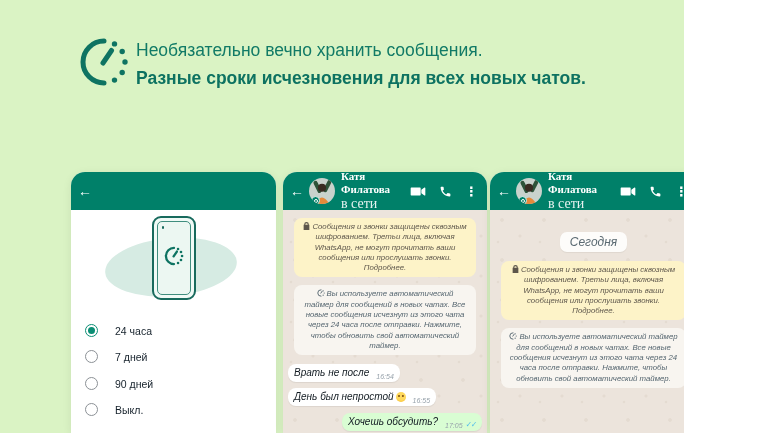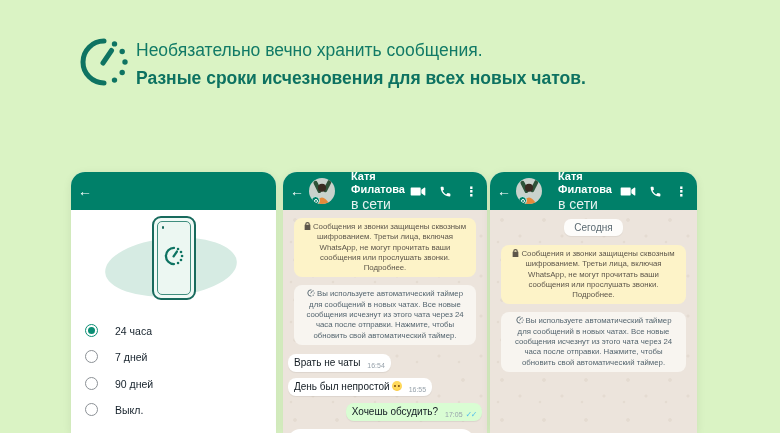--- a/index.html
+++ b/index.html
@@ -1,18 +1,18 @@
 <!DOCTYPE html>
 <html><head>
 <meta charset="utf-8">
 <style>
   * { box-sizing: border-box; margin: 0; padding: 0; }
   html,body { width:780px; height:433px; }
   body { font-family: "Liberation Sans", "DejaVu Sans", sans-serif; }
-  #page { position:relative; width:780px; height:433px; background:#daf3c4; overflow:hidden; }
+  #page { position:relative; width:684px; height:433px; background:#daf3c4; overflow:hidden; }
 
   
   .hero-icon { position:absolute; left:78px; top:36px; width:52px; height:52px; }
   .hero-text { position:absolute; left:136px; top:40px; }
   .hero-line1 { font-size:17.5px; color:#117a66; font-weight:400; margin-bottom:7px; }
   .hero-line2 { font-size:17.5px; color:#0d7261; font-weight:700; }
 
   
   .phone { position:absolute; top:172px; height:261px; background:#ffffff;
            border-radius:14px 14px 0 0; overflow:hidden;
@@ -25,21 +25,21 @@
               padding:0 9px 0 7px; color:#fff; }
   .back { font-size:14px; color:#fff; line-height:1; cursor:default; }
   .s1-title { font-size:11.5px; font-weight:700; margin:0 auto; padding-right:14px; }
 
   .avatar { width:26px; height:26px; border-radius:50%; overflow:hidden; margin-left:5px;
             position:relative; flex:none; }
   .avatar svg { display:block; }
   .av-badge { position:absolute; left:2px; bottom:-1px; width:9px; height:9px; border-radius:50%;
               background:#008069; border:1px solid #dff0ea; display:flex; align-items:center; justify-content:center; }
   .av-badge i { display:block; width:4px; height:4px; border:1px solid #fff; border-radius:50%; }
-  .who { margin-left:16px; line-height:1.15; }
+  .who { margin-left:6px; line-height:1.15;font-family:Liberation Serif, serif; }
   .c-name { font-size:11px; font-weight:700; }
   .c-status { font-size:14px; opacity:.9; }
   .h-icons { margin-left:auto; display:flex; align-items:center; gap:13px; }
   .dots { font-size:13px; font-weight:700; letter-spacing:0; }
 
   
   .illus { position:relative; height:88px; margin-top:4px; }
   .blob { position:absolute; left:34px; top:24px; width:132px; height:58px;
           background:#d6ebe3; border-radius:50%; transform:rotate(-5deg); }
   .phone-gfx { position:absolute; left:50%; transform:translateX(-50%); top:2px;
@@ -57,21 +57,21 @@
   .rad.on::after { content:''; position:absolute; inset:2px; border-radius:50%; background:#0b8e74; }
   .rlabel { margin-left:17px; font-size:10.5px; color:#15212b; }
 
   
   .chat-body { height:223px; position:relative; display:flex; flex-direction:column;
                background:#ece4dc;
                background-image:
                  radial-gradient(circle at 12px 10px, #e4dbd1 1.5px, transparent 2.2px),
                  radial-gradient(circle at 30px 26px, #e4dbd1 1.2px, transparent 1.9px),
                  radial-gradient(circle at 8px 32px, #e4dbd1 1px, transparent 1.7px);
-               background-size:42px 40px; }
+               background-size:42px 40px;font-style:italic; }
   .banner { width:calc(100% - 22px); margin:8px auto 0; border-radius:8px;
             padding:4px 7px; font-size:7.8px; line-height:1.32; text-align:center; }
   .banner-yellow { background:#fdf3c8; color:#5d564b; }
   .banner-gray { background:#f8f5f0; color:#54656f; }
   .b-ic { display:inline-block; vertical-align:-1px; margin-right:2px; }
 
   .msgs { display:flex; flex-direction:column; padding:0 5px; }
   .msg { width:fit-content; max-width:78%; border-radius:8px; padding:3px 6px 4px;
          font-size:10px; color:#121b22; box-shadow:0 1px 1px rgba(0,0,0,0.07); }
   .msg .t { font-size:7px; color:#97a2ab; margin-left:7px; position:relative; top:2.5px; }
@@ -82,22 +82,22 @@
   .emoji { display:inline-block; width:10px; height:10px; border-radius:50%; margin-left:2px;
            vertical-align:-1.5px; position:relative;
            background:radial-gradient(circle at 50% 35%, #ffd95c 55%, #f2b31c); }
   .emoji::before { content:''; position:absolute; top:3.6px; left:2.1px; width:1.9px; height:1.9px;
                    border-radius:50%; background:#7a4b12; box-shadow:3.9px 0 0 #7a4b12; }
 
   .voice { margin:8px 0 0; align-self:flex-start; background:#fff; border-radius:12px;
            width:186px; height:46px; display:flex; align-items:center;
            padding:4px 6px 12px 9px; position:relative; box-shadow:0 1px 1px rgba(0,0,0,0.07); }
 
-  .date-chip { align-self:center; margin-top:9px; background:#fdfcfa; border-radius:7px;
-               padding:3px 10px; font-size:10px; color:#5b6a72; box-shadow:0 1px 1px rgba(0,0,0,0.06);
+  .date-chip { align-self:center; margin-top:22px; background:#fdfcfa; border-radius:7px;
+               padding:3px 10px; font-size:12px; color:#5b6a72; box-shadow:0 1px 1px rgba(0,0,0,0.06);
                width:fit-content; }
 </style>
 </head>
 <body>
 
 <div id="page">
 
   <div class="hero-icon">
     <svg width="52" height="52" viewBox="0 0 52 52">
       <path d="M26 5 A21 21 0 0 0 26 47" fill="none" stroke="#0e7362" stroke-width="5" stroke-linecap="round"></path>
@@ -196,21 +196,21 @@
         <svg class="b-ic" width="8" height="8" viewBox="0 0 52 52">
             <path d="M26 5 A21 21 0 0 0 26 47" fill="none" stroke="#54656f" stroke-width="6" stroke-linecap="round"></path>
             <circle cx="40" cy="12" r="4" fill="#54656f"></circle>
             <circle cx="47" cy="26" r="4" fill="#54656f"></circle>
             <circle cx="40" cy="40" r="4" fill="#54656f"></circle>
             <line x1="25" y1="27" x2="33.5" y2="14.5" stroke="#54656f" stroke-width="6" stroke-linecap="round"></line>
           </svg><span>Вы используете автоматический таймер для сообщений в новых чатах. Все новые сообщения исчезнут из этого чата через 24 часа после отправки. Нажмите, чтобы обновить свой автоматический таймер.</span>
       </div>
       <div class="msgs">
         <div class="msg in first">
-          <span>Врать не чаты</span><span class="t">16:54</span>
+          <span>Врать не после</span><span class="t">16:54</span>
         </div>
         <div class="msg in">
           <span>День был непростой</span><span class="emoji"></span><span class="t">16:55</span>
         </div>
         <div class="msg out">
           <span>Хочешь обсудить?</span><span class="t">17:05</span><span class="ticks">✓✓</span>
         </div>
         <div class="voice">
           
           

